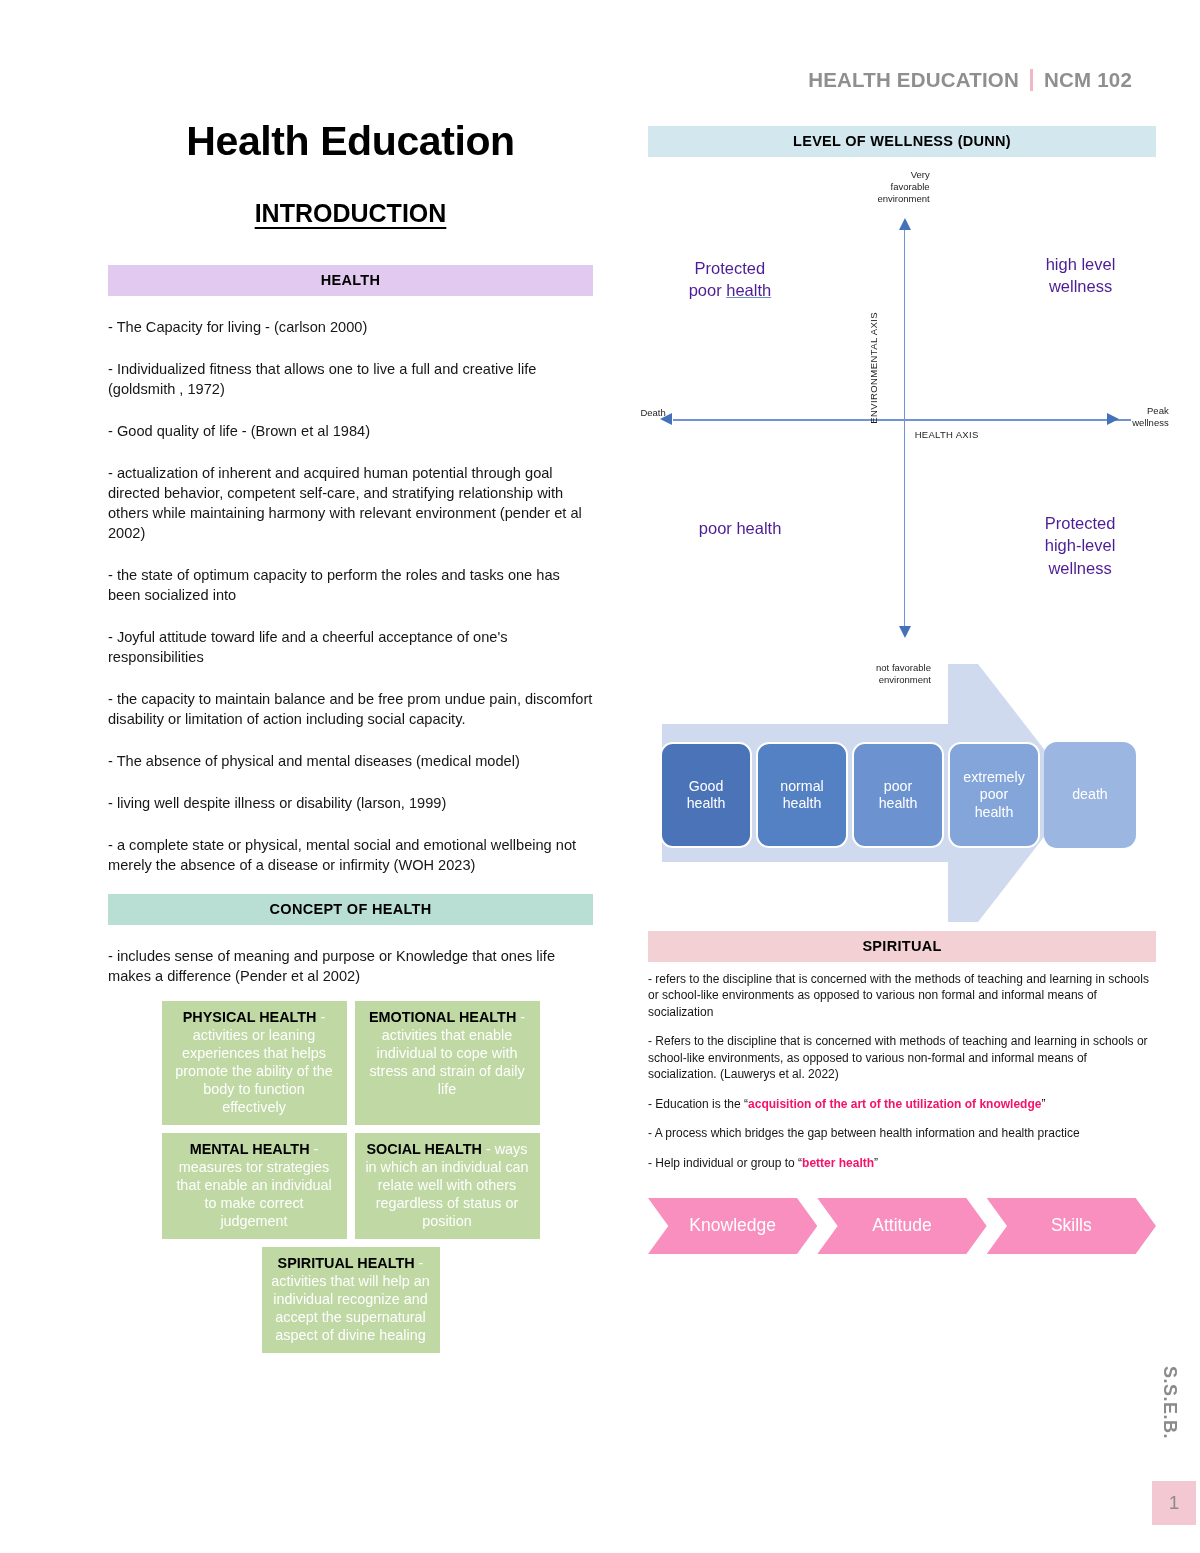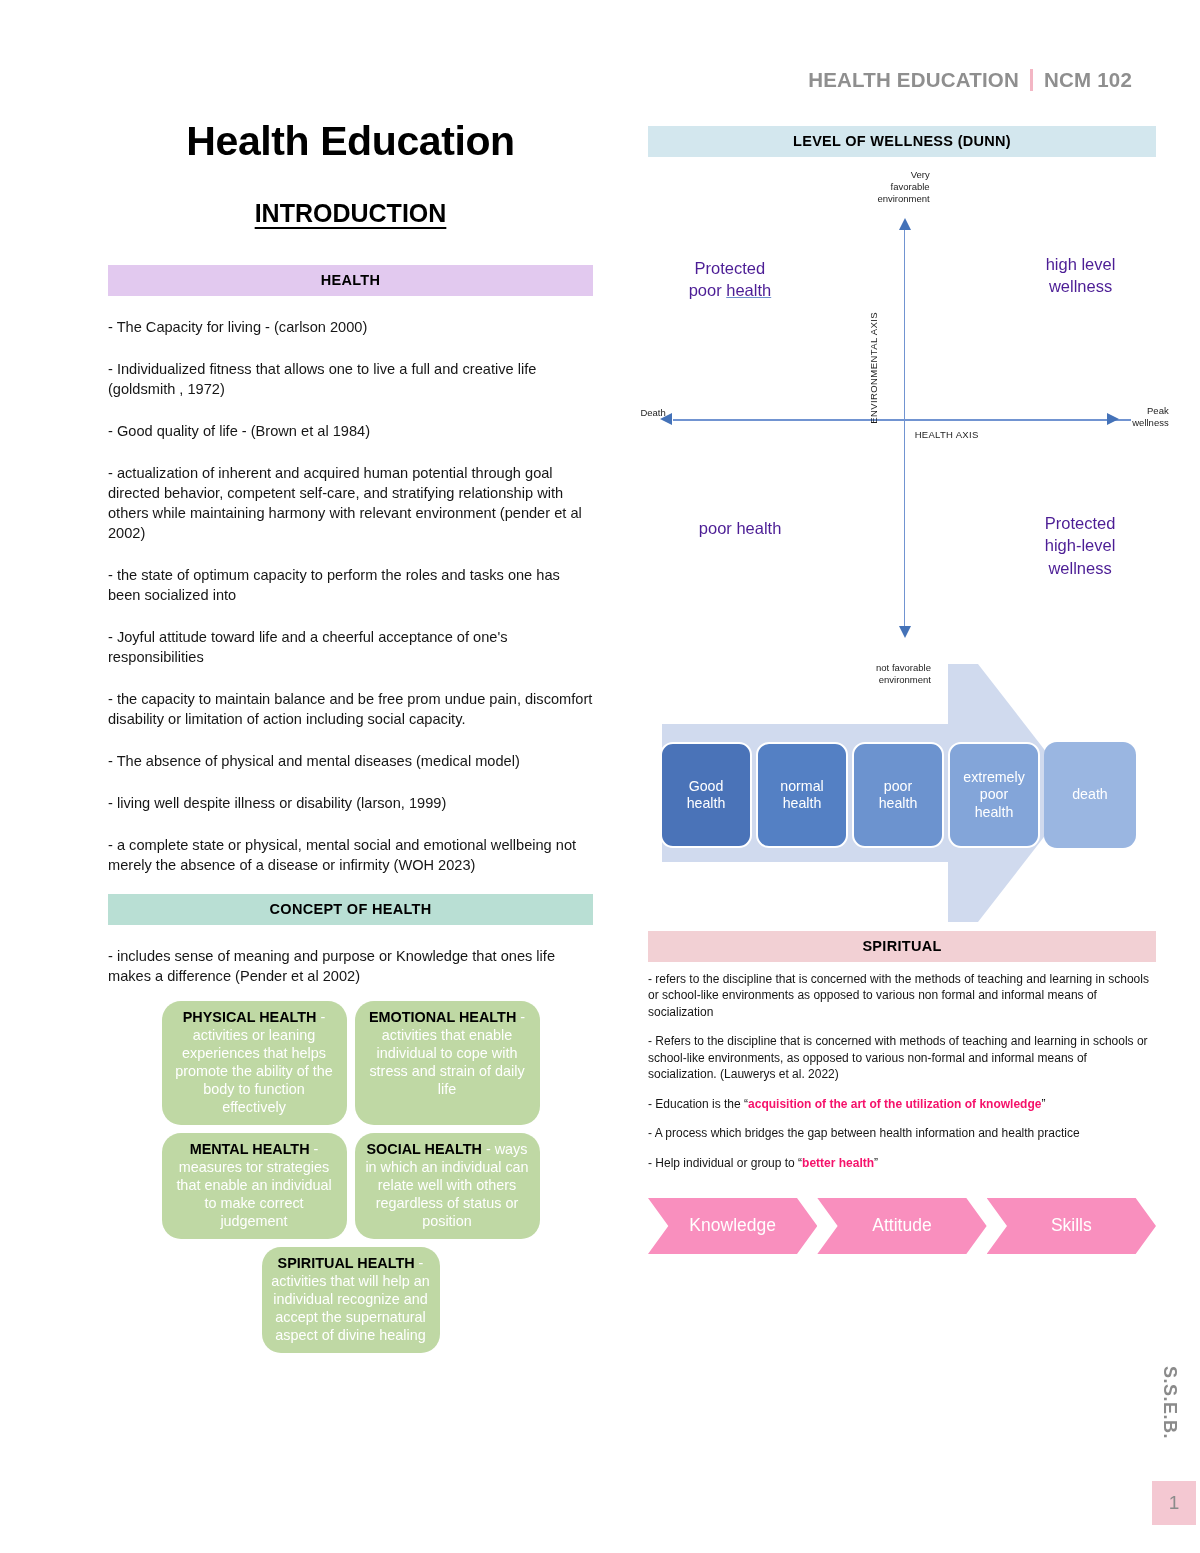--- a/index.html
+++ b/index.html
@@ -89,21 +89,20 @@
     justify-content: center;
   }
   .gbox {
     background: #bfd8a4;
     width: 185px;
     padding: 7px 8px 9px;
     text-align: center;
     font-size: 14.4px;
     line-height: 1.25;
     color: #ffffff;
-    border-radius: 19px;
   }
   .gbox b { color: #000; font-weight: bold; }
   .gbox.wide { width: 178px; }
   .green-row-wrap { width: 100%; display: flex; justify-content: center; }
 
   
   .right-col {
     position: absolute;
     left: 648px;
     top: 126px;

